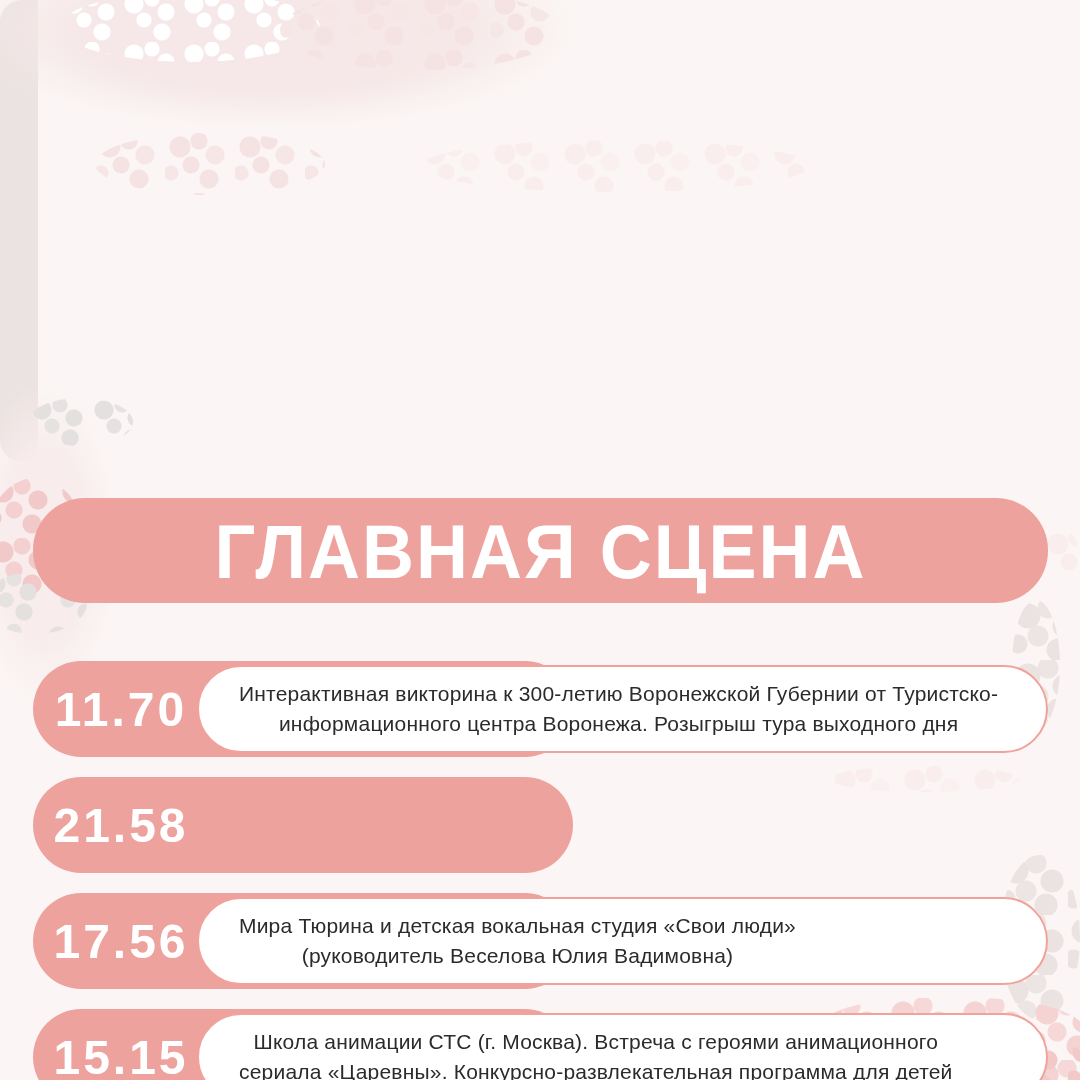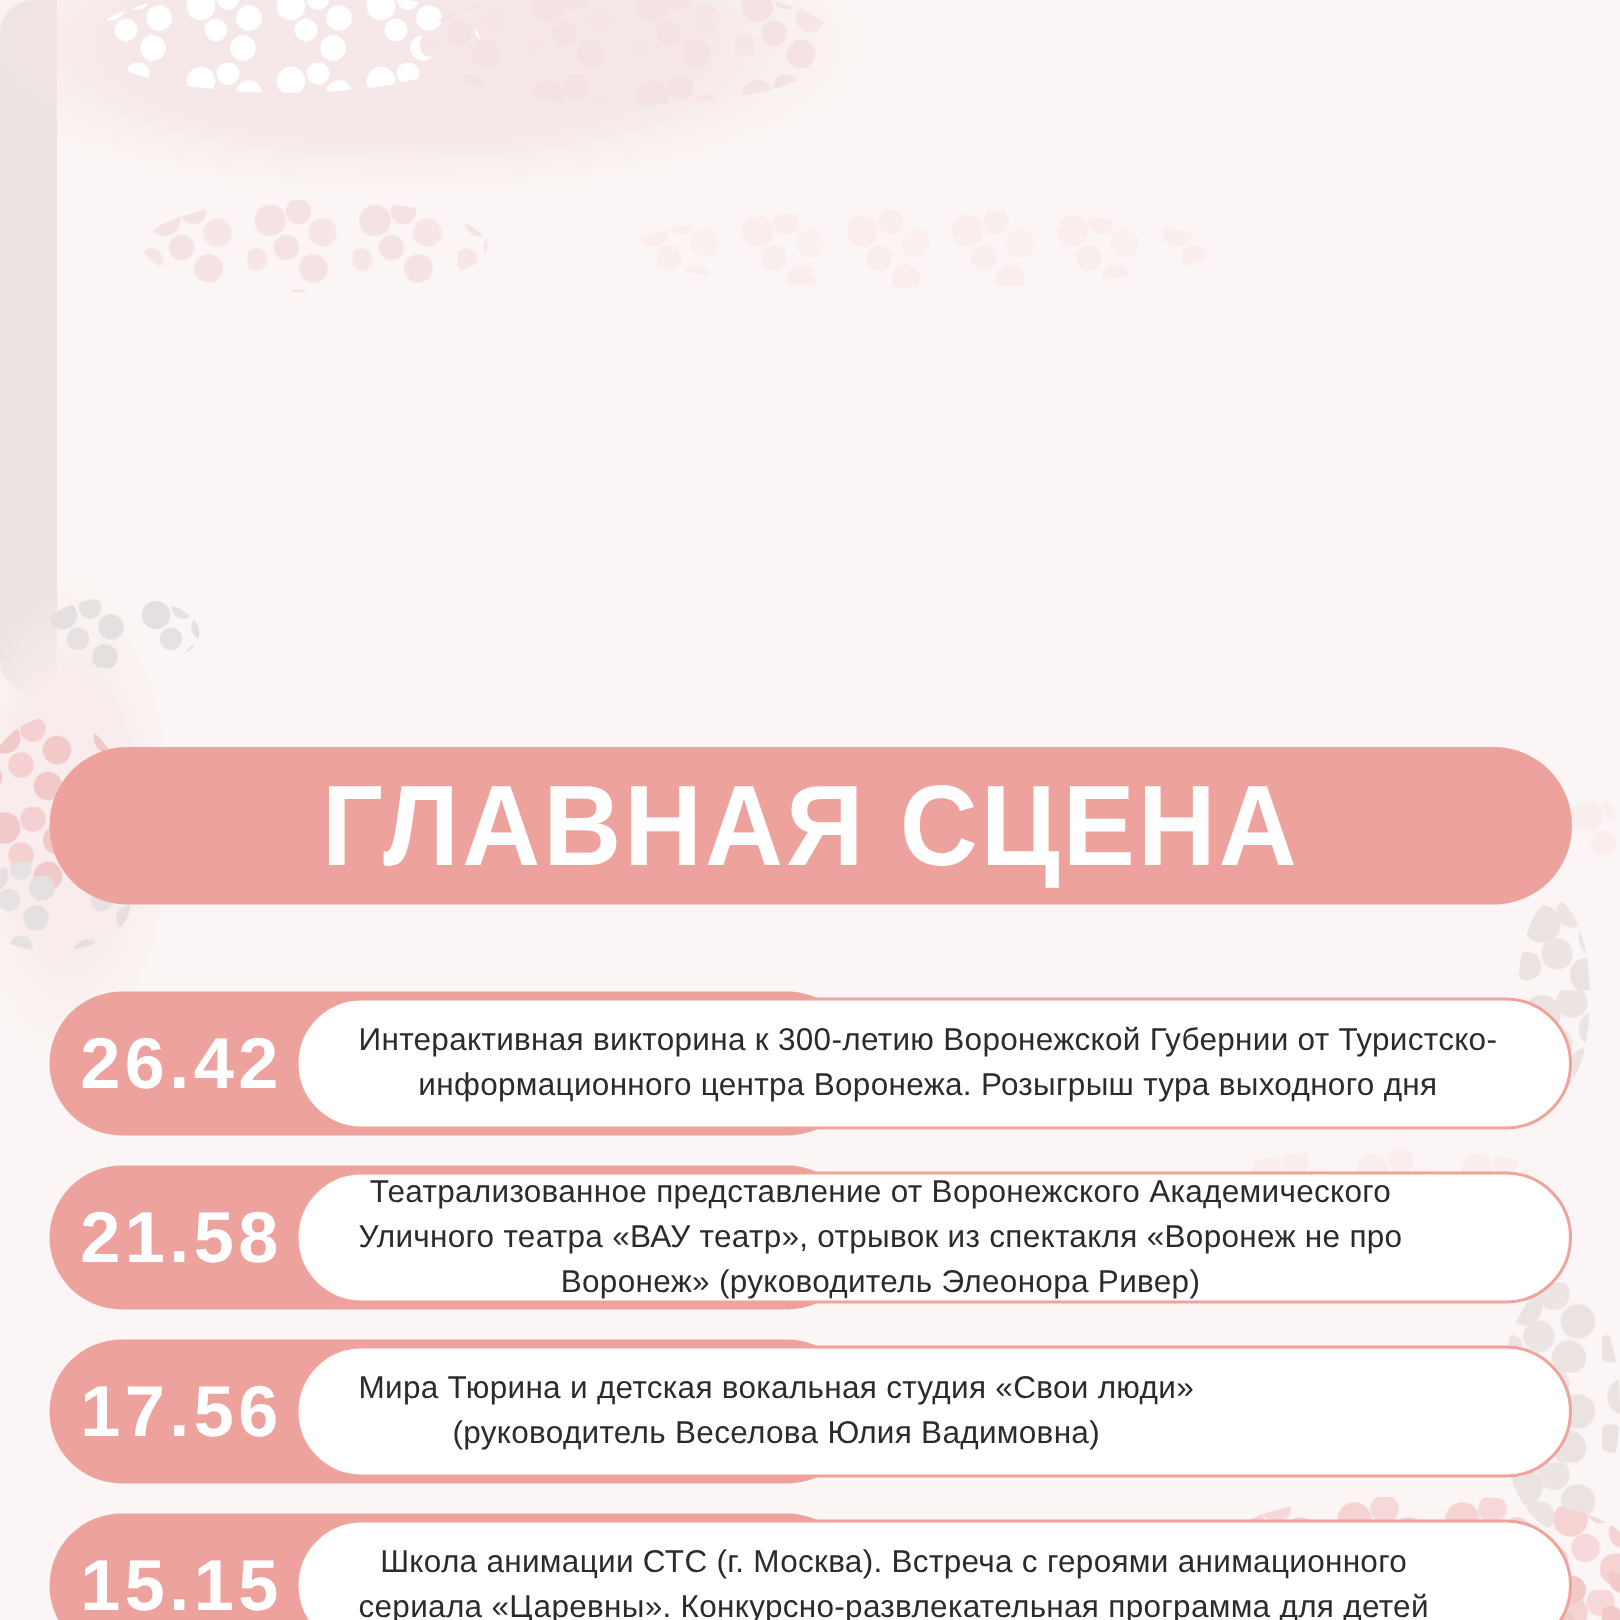--- a/index.html
+++ b/index.html
@@ -183,30 +183,25 @@
     <div class="header-banner">
       <span class="header-title">ГЛАВНАЯ СЦЕНА</span>
     </div>
 
     <div class="row">
       <div class="row-capsule"></div>
       <div class="event-card">
         <p class="event-text">Интерактивная викторина к 300-летию Воронежской Губернии от Туристско-
 информационного центра Воронежа. Розыгрыш тура выходного дня</p>
       </div>
-      <div class="event-time">26.42</div>
-    </div>
-
-    <div class="row">
-      <div class="row-capsule"></div>
-      <div class="event-card">
-        <p class="event-text">Театрализованное представление от Воронежского Академического
-Уличного театра «ВАУ театр», отрывок из спектакля «Воронеж не про
-Воронеж» (руководитель Элеонора Ривер)</p>
-      </div>
+      <div class="event-time">11.70</div>
+    </div>
+
+    <div class="row">
+      <div class="row-capsule"></div>
       <div class="event-time">21.58</div>
     </div>
 
     <div class="row">
       <div class="row-capsule"></div>
       <div class="event-card">
         <p class="event-text">Мира Тюрина и детская вокальная студия «Свои люди»
 (руководитель Веселова Юлия Вадимовна)</p>
       </div>
       <div class="event-time">17.56</div>

